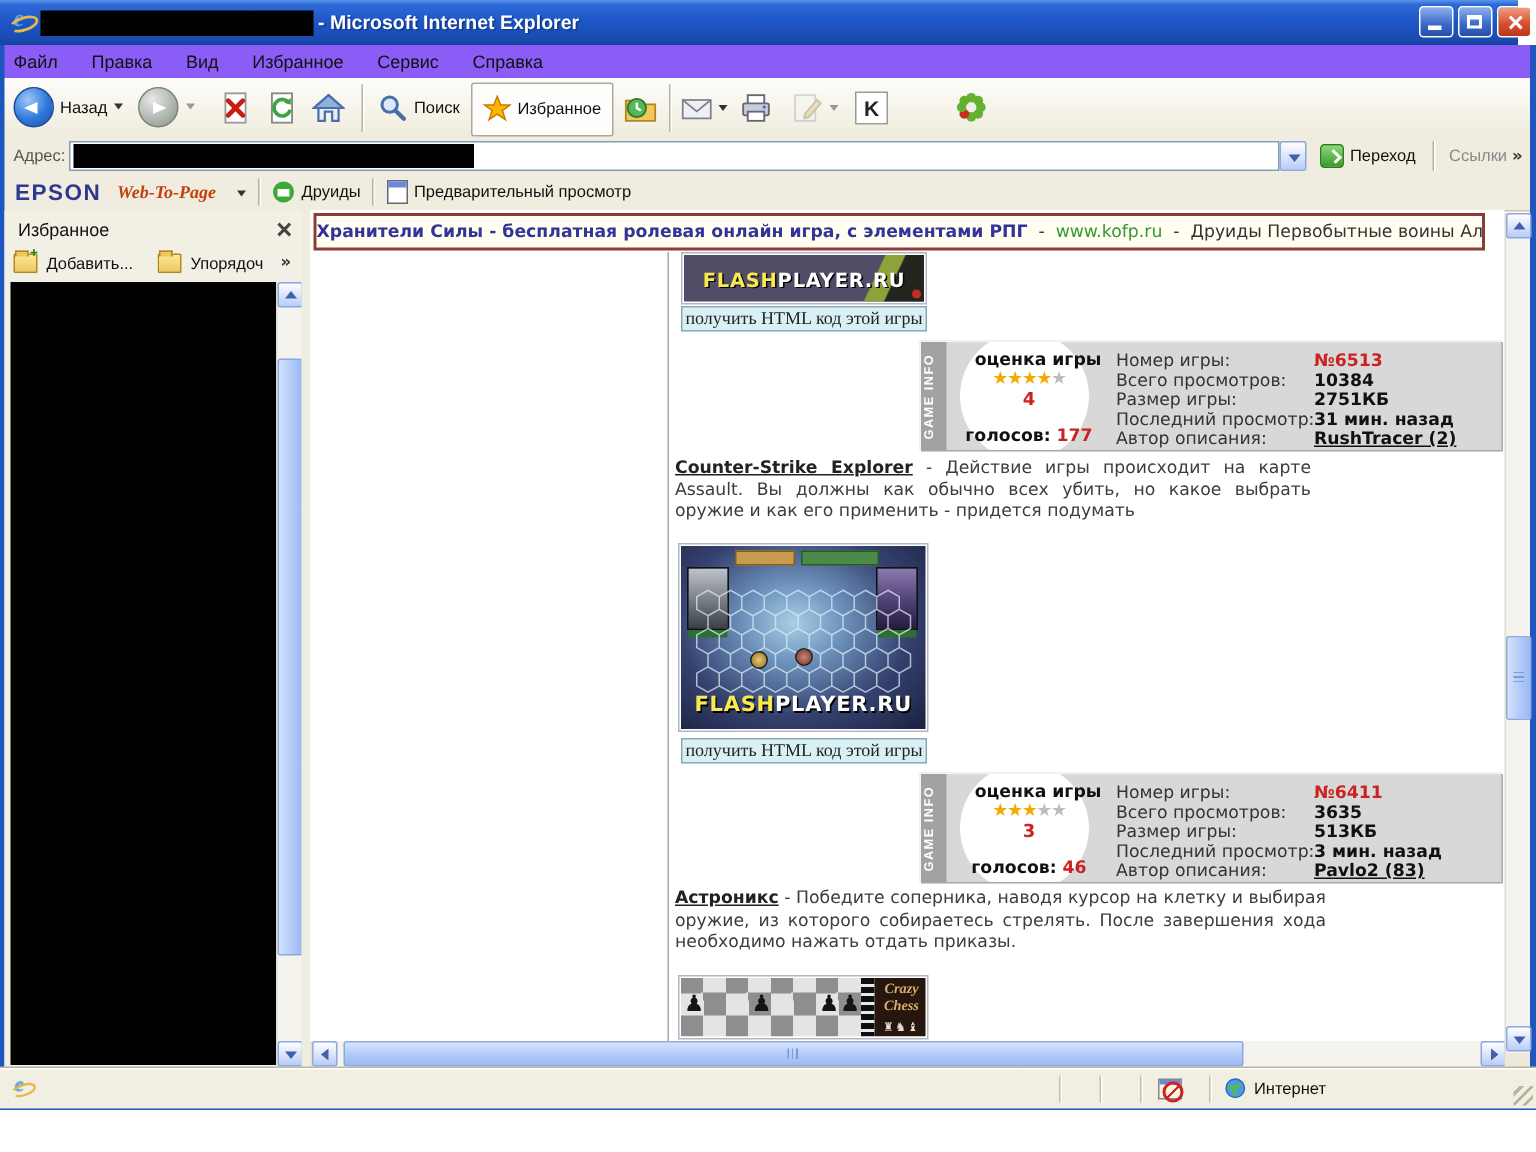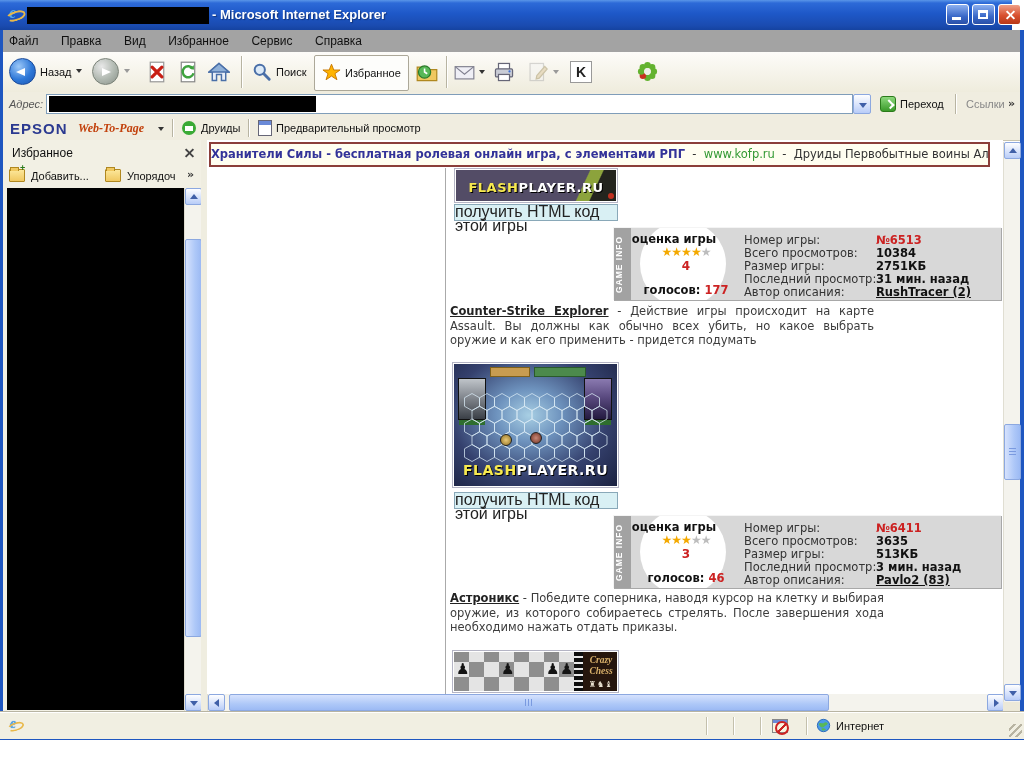--- a/index.html
+++ b/index.html
@@ -17,37 +17,37 @@
     color:#fff;text-align:center;}
   .wbtn.blue{background:linear-gradient(180deg,#8CB0F0,#3A68C8 60%,#2A50A8);}
   .wbtn.red{background:linear-gradient(180deg,#F0A088,#D85030 55%,#B83818);}
   .wbtn .bar{position:absolute;left:5px;bottom:4px;width:9px;height:3px;background:#fff;}
   .wbtn .box{position:absolute;left:5px;top:5px;width:10px;height:9px;border:2px solid #fff;border-top-width:3px;box-sizing:border-box;}
   .x-icon{position:absolute;left:50%;top:50%;width:11px;height:11px;transform:translate(-50%,-50%);}
   .x-icon::before,.x-icon::after{content:"";position:absolute;left:5px;top:0;width:2px;height:11px;background:#fff;}
   .x-icon::before{transform:rotate(45deg);} .x-icon::after{transform:rotate(-45deg);}
   .x-icon.dark::before,.x-icon.dark::after{background:#444;}
 
-  .menubar{left:0;top:30px;width:1024px;height:22px;background:#a3a3a3;border-bottom:1px solid #D8D4C0;}
+  .menubar{left:0;top:30px;width:1024px;height:22px;background:#8b5cf6;border-bottom:1px solid #D8D4C0;}
   .menu-item{display:inline-block;padding:4px 9px 0 9px;font-size:12px;color:#111;}
 
   .toolbar{left:0;top:52px;width:1024px;height:40px;
     background:linear-gradient(180deg,#FDFCF9,#EFECDD);border-bottom:1px solid #B8B4A2;}
   .tb-label{font-size:11px;color:#111;}
   .caret{display:inline-block;width:0;height:0;border-left:3px solid transparent;border-right:3px solid transparent;border-top:4px solid #333;vertical-align:middle;}
   .caret.dis{border-top-color:#999;}
   .circle-btn{width:27px;height:27px;border-radius:50%;box-sizing:border-box;border:1px solid #1A4A9A;}
   .circle-btn.back{background:radial-gradient(circle at 35% 30%,#9CC8F8,#2E78D8 55%,#1A55B0);}
   .circle-btn.fwd{background:radial-gradient(circle at 35% 30%,#E8E8E8,#B0B8B0 55%,#889088);border-color:#7A8278;}
   .circ-arrow{position:absolute;left:6px;top:9px;width:0;height:0;border-top:4px solid transparent;border-bottom:4px solid transparent;}
   .vsep{width:1px;background:#B8B4A2;box-shadow:1px 0 0 #fff;}
   .fav-pressed{background:#FDFDFB;border:1px solid #ACA899;border-radius:2px;}
 
   .addrbar{left:0;top:92px;width:1024px;height:24px;background:#F0EDE0;border-bottom:1px solid #D8D4C0;}
-  .addr-label{font-size:11px;color:#555;font-style:italic;}
+  .addr-label{font-size:11px;color:#555;}
   .addr-field{background:#fff;border:1px solid #7F9DB9;box-sizing:border-box;}
   .go-icon{width:16px;height:16px;border-radius:3px;background:linear-gradient(180deg,#8CD87C,#3A9A2A);border:1px solid #2A7A1A;box-sizing:border-box;}
   .go-icon::after{content:"";position:absolute;left:4px;top:5px;width:6px;height:4px;border-top:2px solid #fff;border-right:2px solid #fff;transform:rotate(45deg) translate(0,-1px);}
   .links-label{font-size:11px;color:#888;}
   .chev{font-size:11px;font-weight:bold;color:#333;font-family:"DejaVu Sans",sans-serif;}
 
   .epsonbar{left:0;top:116px;width:1024px;height:24px;background:#F0EDE0;border-bottom:1px solid #C8C4B0;}
   .epson-logo{font-weight:bold;font-size:15px;color:#2B3990;letter-spacing:1px;}
   .epson-prod{font-style:italic;font-size:12px;color:#c2410c;font-family:"Liberation Serif",serif;font-weight:bold;}
   .eps-print-icon{width:14px;height:14px;border-radius:50%;background:#3AAA35;}
@@ -85,32 +85,32 @@
     font-family:"DejaVu Sans",sans-serif;font-size:11.5px;line-height:21px;white-space:nowrap;overflow:hidden;}
   .banner .b1{font-weight:bold;color:#333399;}
   .banner .burl{color:#339933;}
   .banner .brest{color:#333;}
   .vline{width:1px;background:#AAA;}
   .shot{box-sizing:border-box;border:1px solid #B4B4C4;background:#fff;padding:1px;}
   .shot-inner{position:relative;width:100%;height:100%;overflow:hidden;}
   .fp-text{position:absolute;width:100%;text-align:center;font-family:"DejaVu Sans",sans-serif;
     font-weight:bold;font-size:13px;letter-spacing:0.5px;text-shadow:1px 1px 0 #000;}
   .fp-text .y{color:#F7E94F;} .fp-text .w{color:#FFF;}
-  .gethtml{box-sizing:border-box;background:#D9F0F4;border:1px solid #89A8B8;text-align:left;
-    font-family:Liberation Sans, sans-serif;font-size:16px;color:#222;line-height:14px;}
+  .gethtml{box-sizing:border-box;background:#D9F0F4;border:1px solid #89A8B8;text-align:center;
+    font-family:Liberation Serif, serif;font-size:12px;color:#222;line-height:14px;}
   .game-desc{font-family:"DejaVu Sans",sans-serif;font-size:11.5px;color:#3C3C3C;line-height:14.5px;text-align:justify;}
   .game-title{font-weight:bold;text-decoration:underline;color:#222;}
 
   .info-panel{width:387px;height:72px;background:#D8D8D8;border-top:1px solid #F4F4F4;border-left:1px solid #F4F4F4;
     box-shadow:1px 1px 0 #A8A8A8;overflow:hidden;font-family:"DejaVu Sans",sans-serif;}
   .gi-strip{position:absolute;left:0;top:0;width:17px;height:100%;background:#A2A2A2;
     color:#fff;font-weight:bold;font-size:8.5px;letter-spacing:1px;
     writing-mode:vertical-rl;transform:rotate(180deg);text-align:center;font-family:"Liberation Sans",sans-serif;}
   .gi-circle{position:absolute;left:26px;top:-7px;width:86px;height:86px;background:#fff;border-radius:50%;}
-  .gi-head{position:absolute;left:12px;top:4px;width:96px;text-align:center;font-weight:bold;font-size:11.5px;color:#111;}
+  .gi-head{position:absolute;left:30px;top:4px;width:96px;text-align:center;font-weight:bold;font-size:11.5px;color:#111;}
   .gi-stars{position:absolute;left:24px;top:17px;width:96px;text-align:center;font-size:12px;letter-spacing:-1px;}
   .star.gold{color:#F4A900;} .star.gray{color:#BDBDBD;}
   .gi-num{position:absolute;left:24px;top:31px;width:96px;text-align:center;font-weight:bold;font-size:12px;color:#C22;}
   .gi-votes{position:absolute;left:14px;top:55px;width:116px;text-align:center;font-size:11.5px;font-weight:bold;color:#111;}
   .gi-votes .red{color:#C22;}
   .gi-row{position:absolute;left:130px;width:252px;height:13px;font-size:11.5px;color:#333;}
   .gi-row .val{position:absolute;left:132px;top:0;font-weight:bold;color:#111;}
   .gi-row .val.red{color:#C22;}
   .gi-row .val.link{text-decoration:underline;}
 

